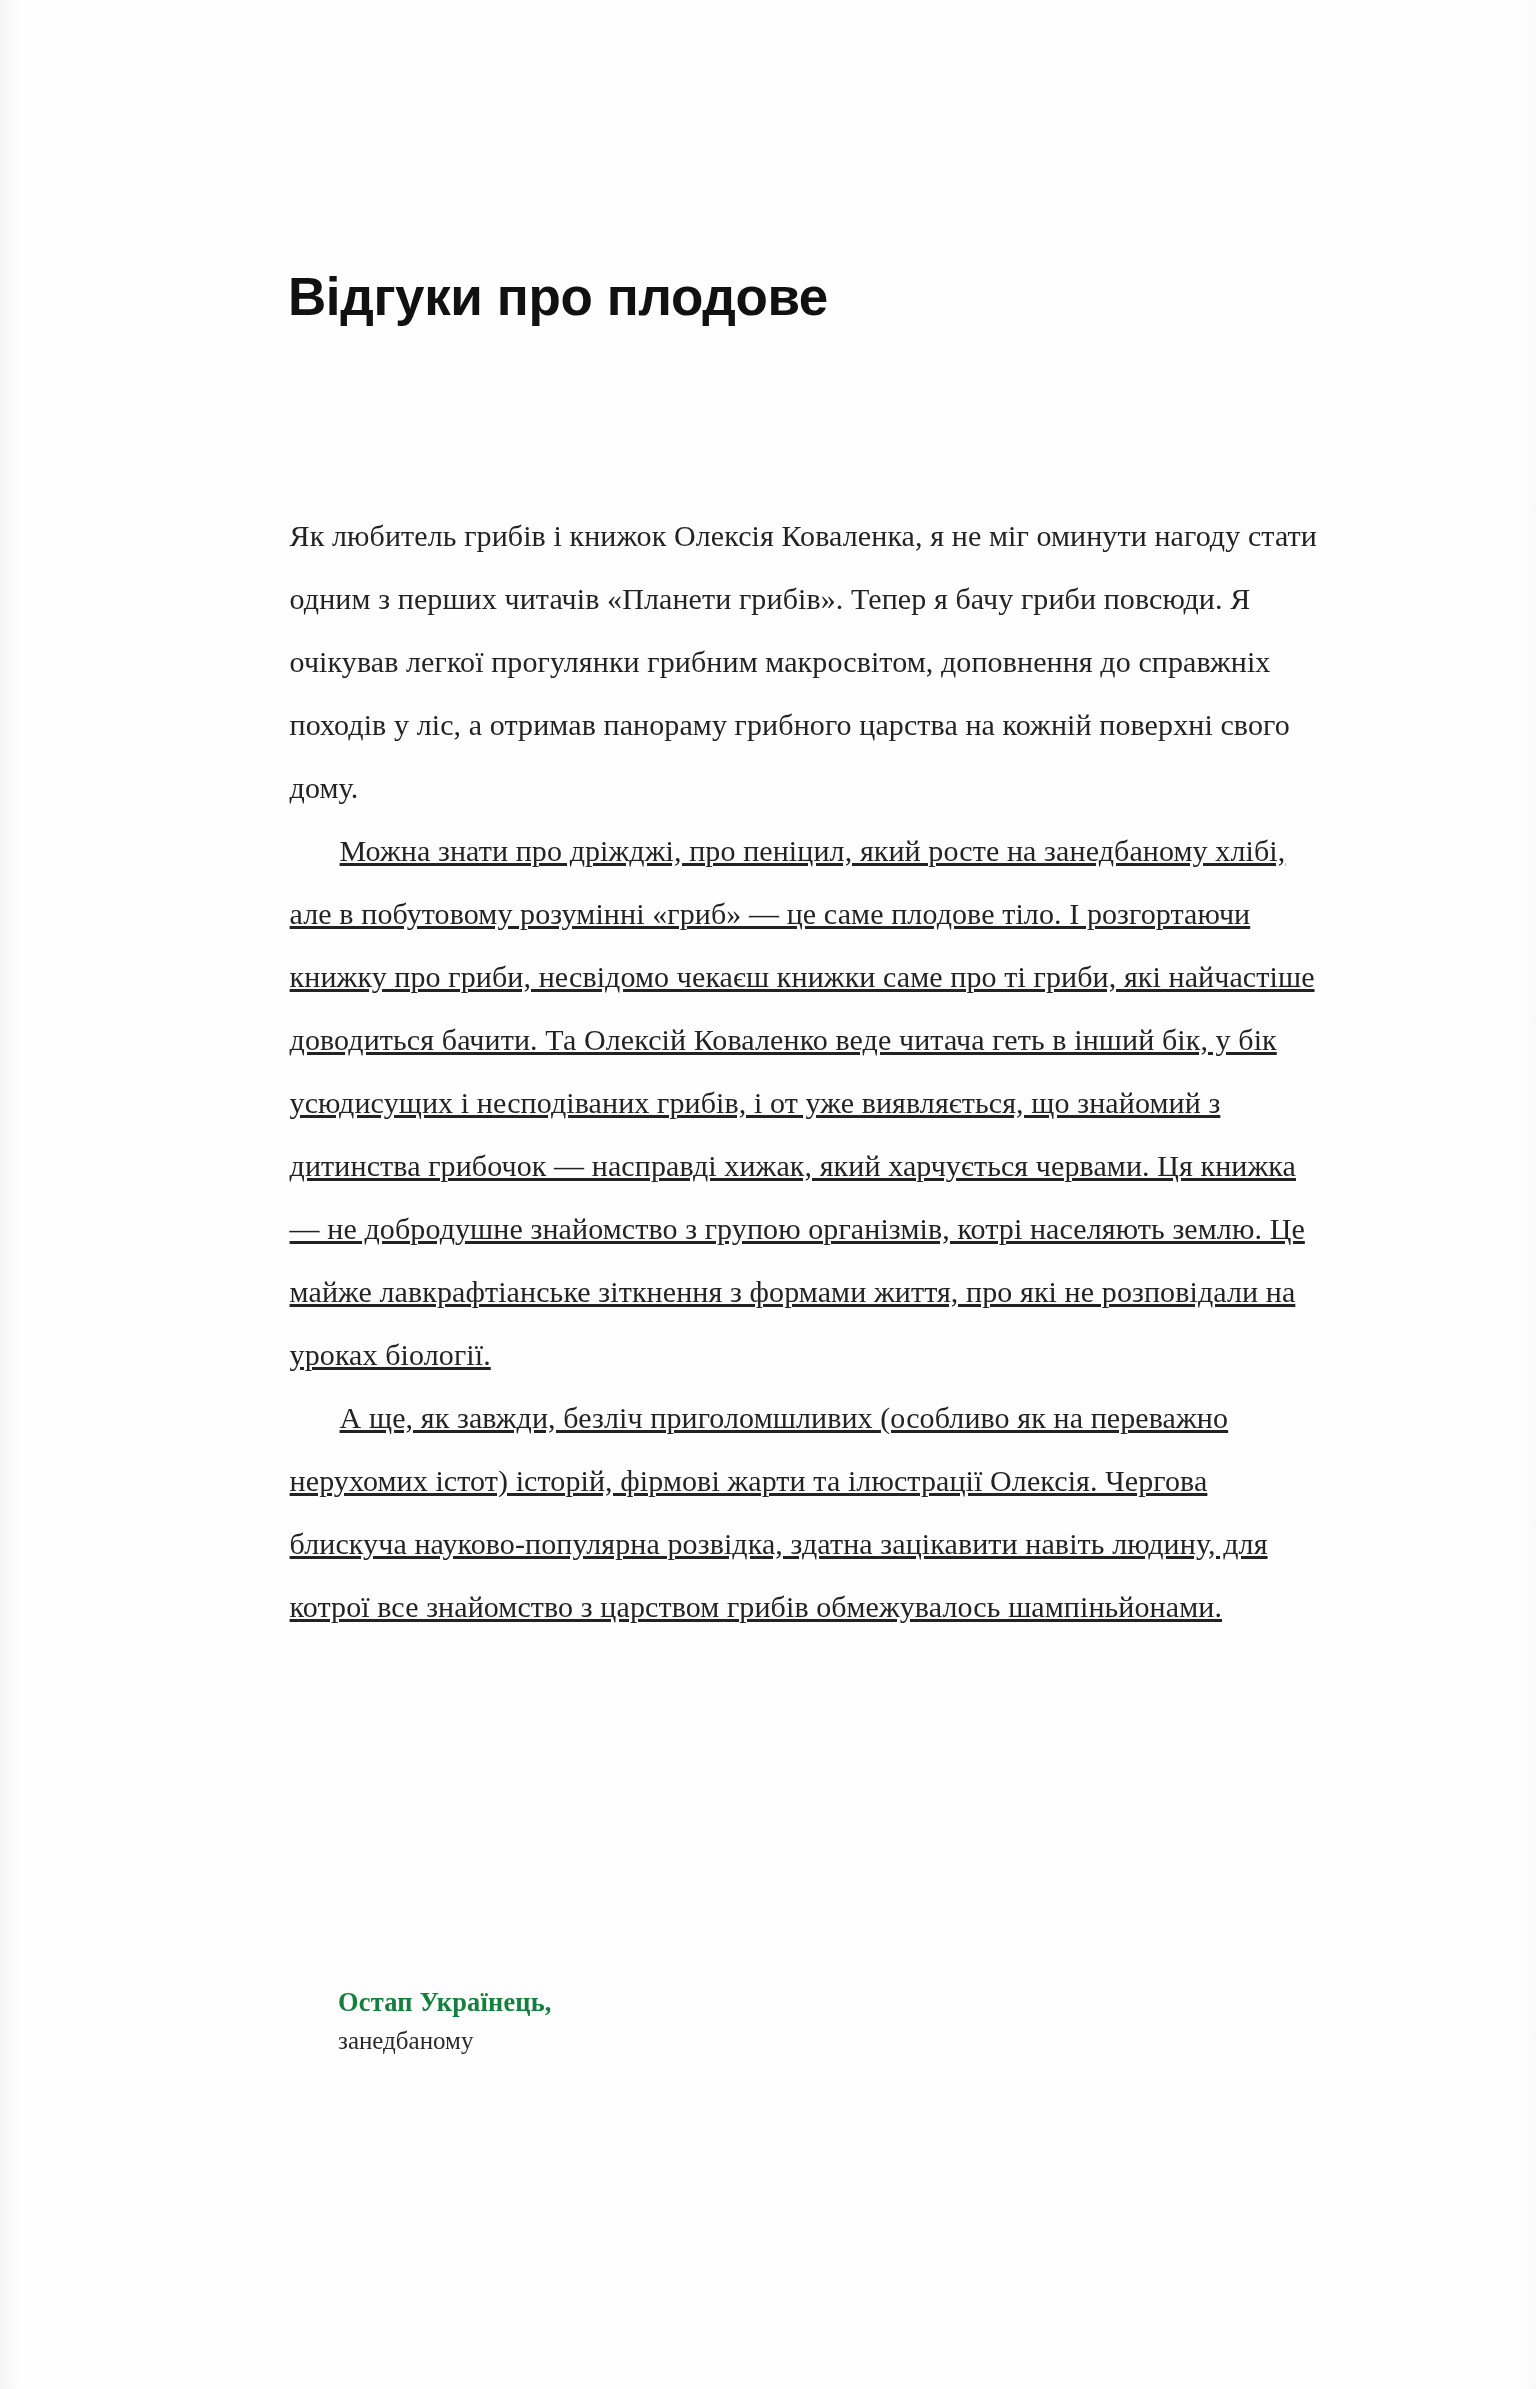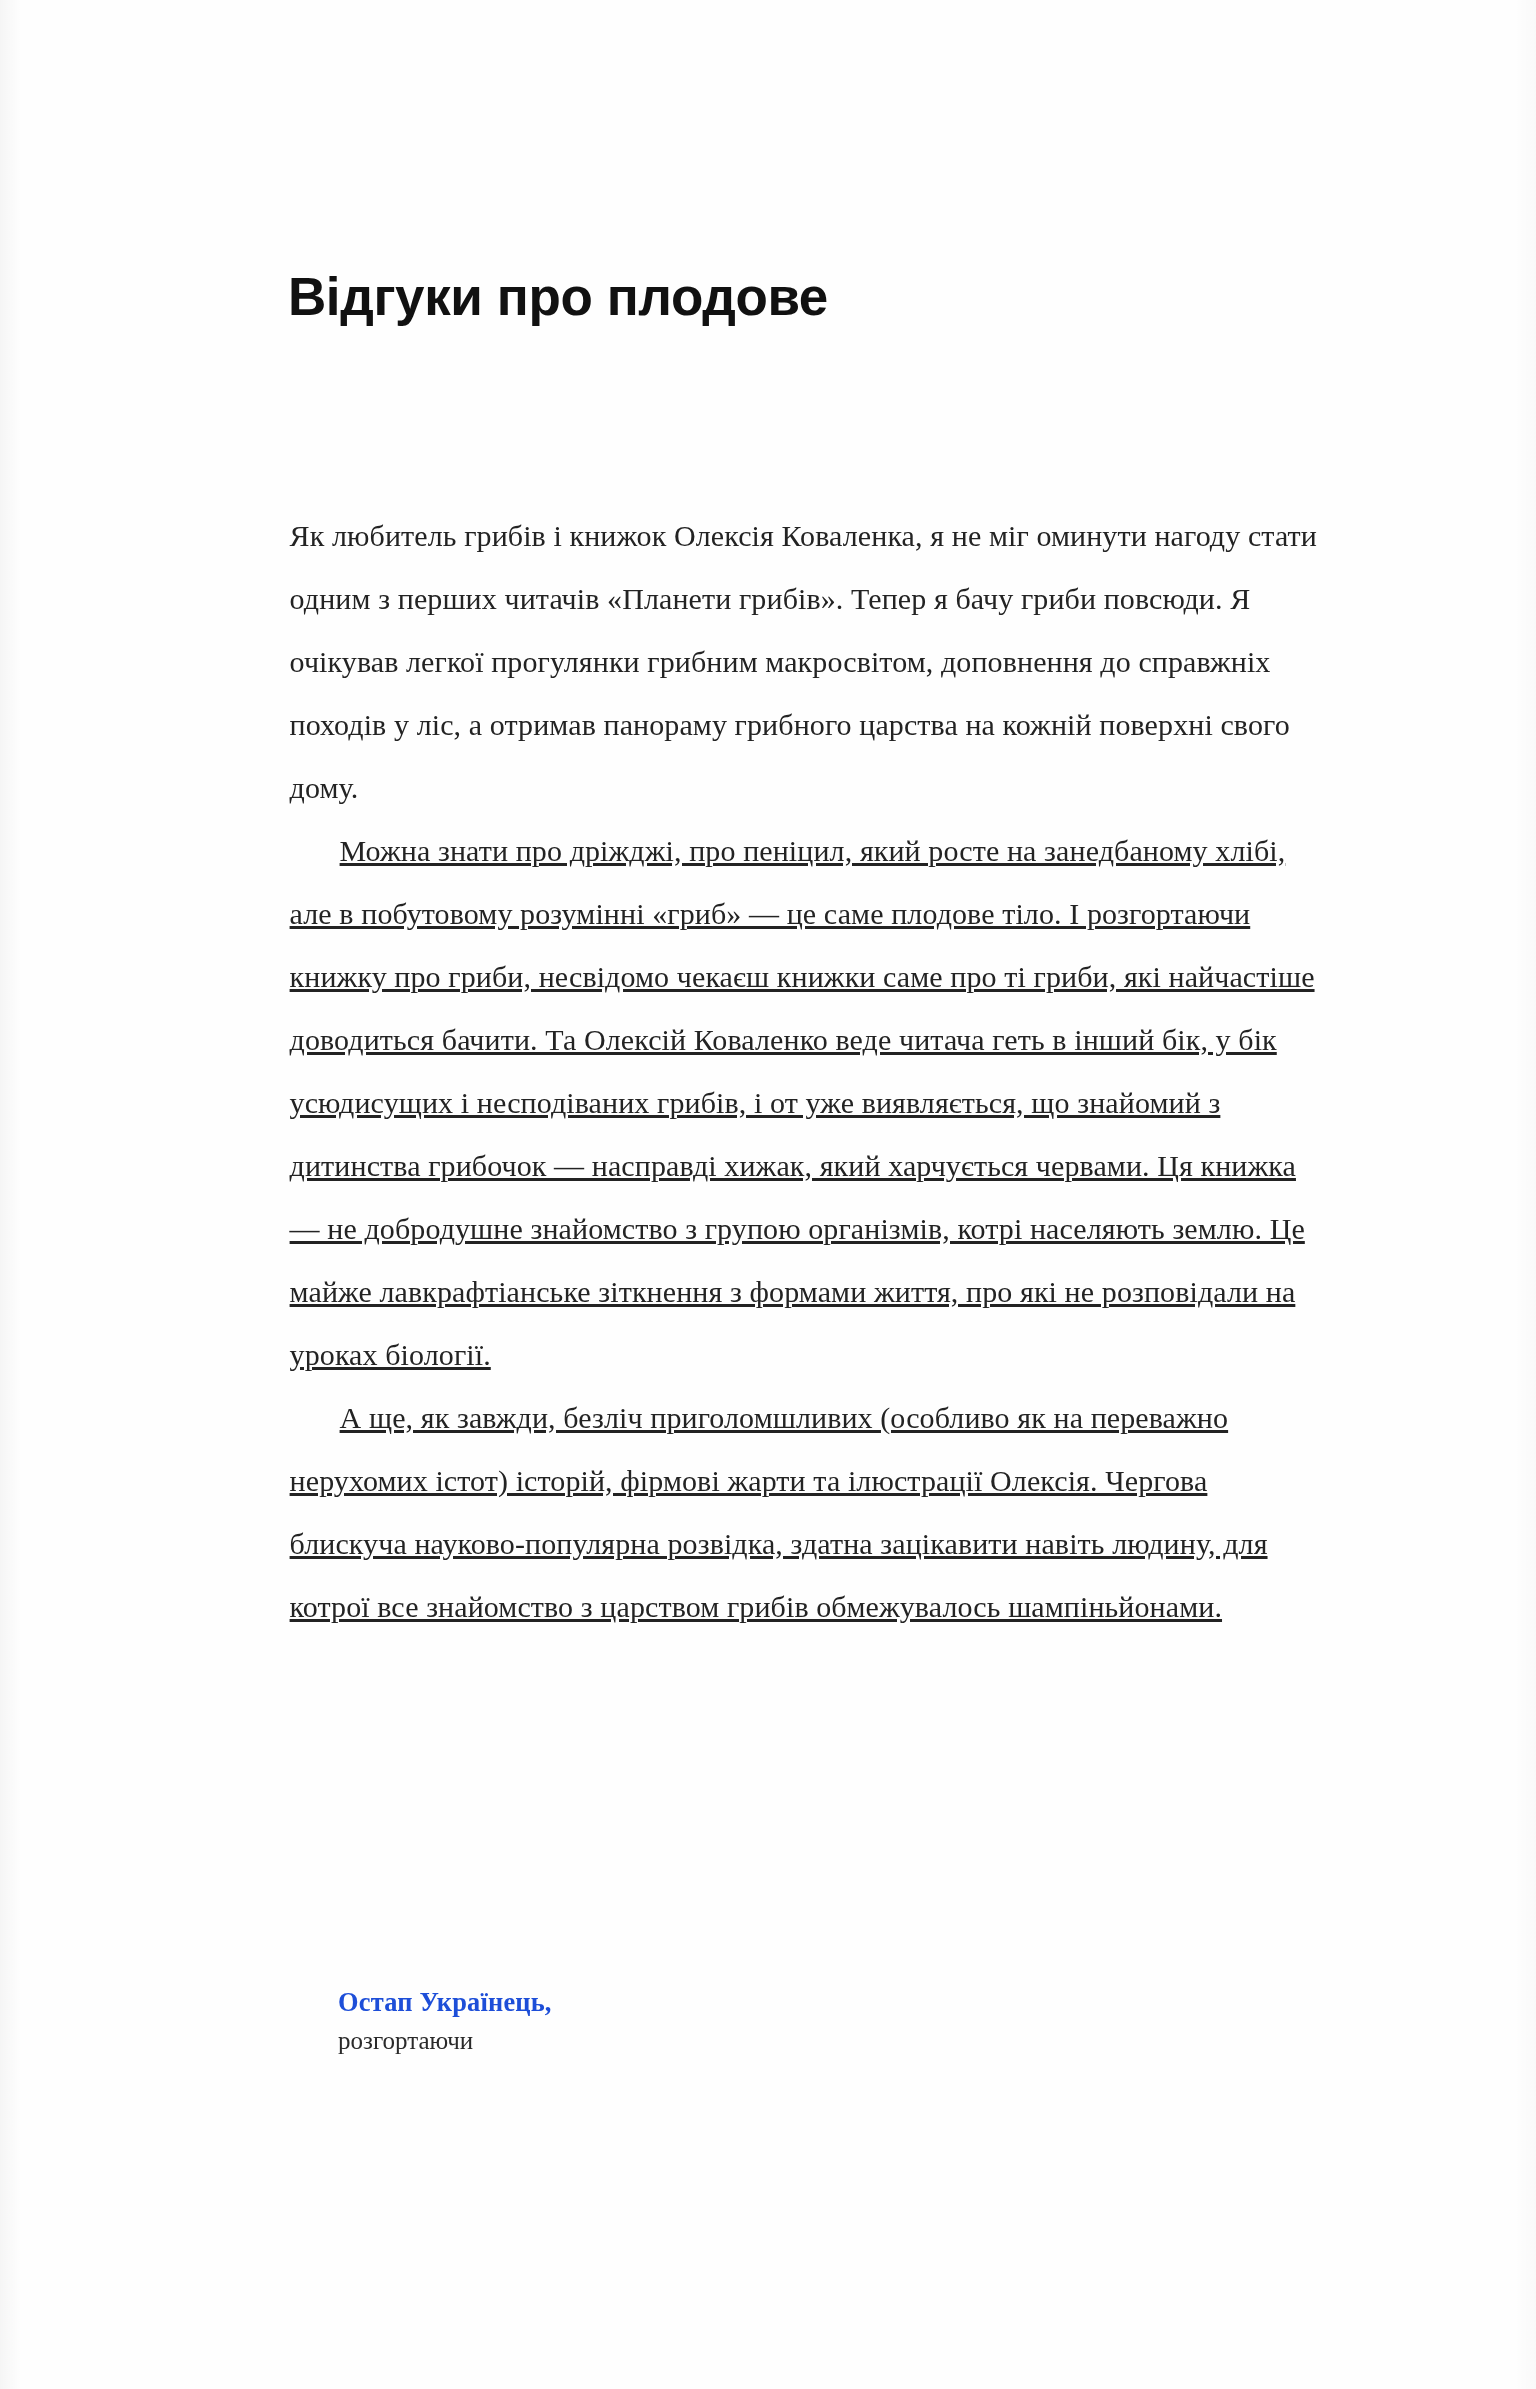--- a/index.html
+++ b/index.html
@@ -69,21 +69,21 @@
     position: absolute;
     top: 1985px;
     left: 50px;
     width: 720px;
   }
   .sig-name {
     font-family: "Liberation Serif", serif;
     font-weight: bold;
     font-size: 26.4px;
     line-height: 35px;
-    color: #1d4ed8;
+    color: #15803d;
     letter-spacing: 0.2px;
   }
   .sig-role {
     font-family: "Liberation Serif", serif;
     font-size: 25px;
     line-height: 35px;
     color: #2a2a2a;
     margin-top: 3.2px;
   }
 
@@ -117,18 +117,18 @@
     <h1 class="page-title">Відгуки про плодове</h1>
 
     <div class="body-block">
       <p class="para">Як любитель грибів і книжок Олексія Коваленка, я не міг оминути нагоду стати одним з перших читачів «Планети грибів». Тепер я бачу гриби повсюди. Я очікував легкої прогулянки грибним макросвітом, доповнення до справжніх походів у ліс, а отримав панораму грибного царства на кожній поверхні свого дому.</p>
       <p class="para indent">Можна знати про дріжджі, про пеніцил, який росте на занедбаному хлібі, але в побутовому розумінні «гриб» — це саме плодове тіло. І розгортаючи книжку про гриби, несвідомо чекаєш книжки саме про ті гриби, які найчастіше доводиться бачити. Та Олексій Коваленко веде читача геть в інший бік, у бік усюдисущих і несподіваних грибів, і от уже виявляється, що знайомий з дитинства грибочок — насправді хижак, який харчується червами. Ця книжка — не добродушне знайомство з групою організмів, котрі населяють землю. Це майже лавкрафтіанське зіткнення з формами життя, про які не розповідали на уроках біології.</p>
       <p class="para indent">А ще, як завжди, безліч приголомшливих (особливо як на переважно нерухомих істот) історій, фірмові жарти та ілюстрації Олексія. Чергова блискуча науково-популярна розвідка, здатна зацікавити навіть людину, для котрої все знайомство з царством грибів обмежувалось шампіньйонами.</p>
     </div>
 
     <div class="signature">
       <div class="sig-name">Остап Українець,</div>
-      <div class="sig-role">розгортаючи</div>
+      <div class="sig-role">занедбаному</div>
     </div>
 
   </div>
 </div>
 
 
 </body></html>

